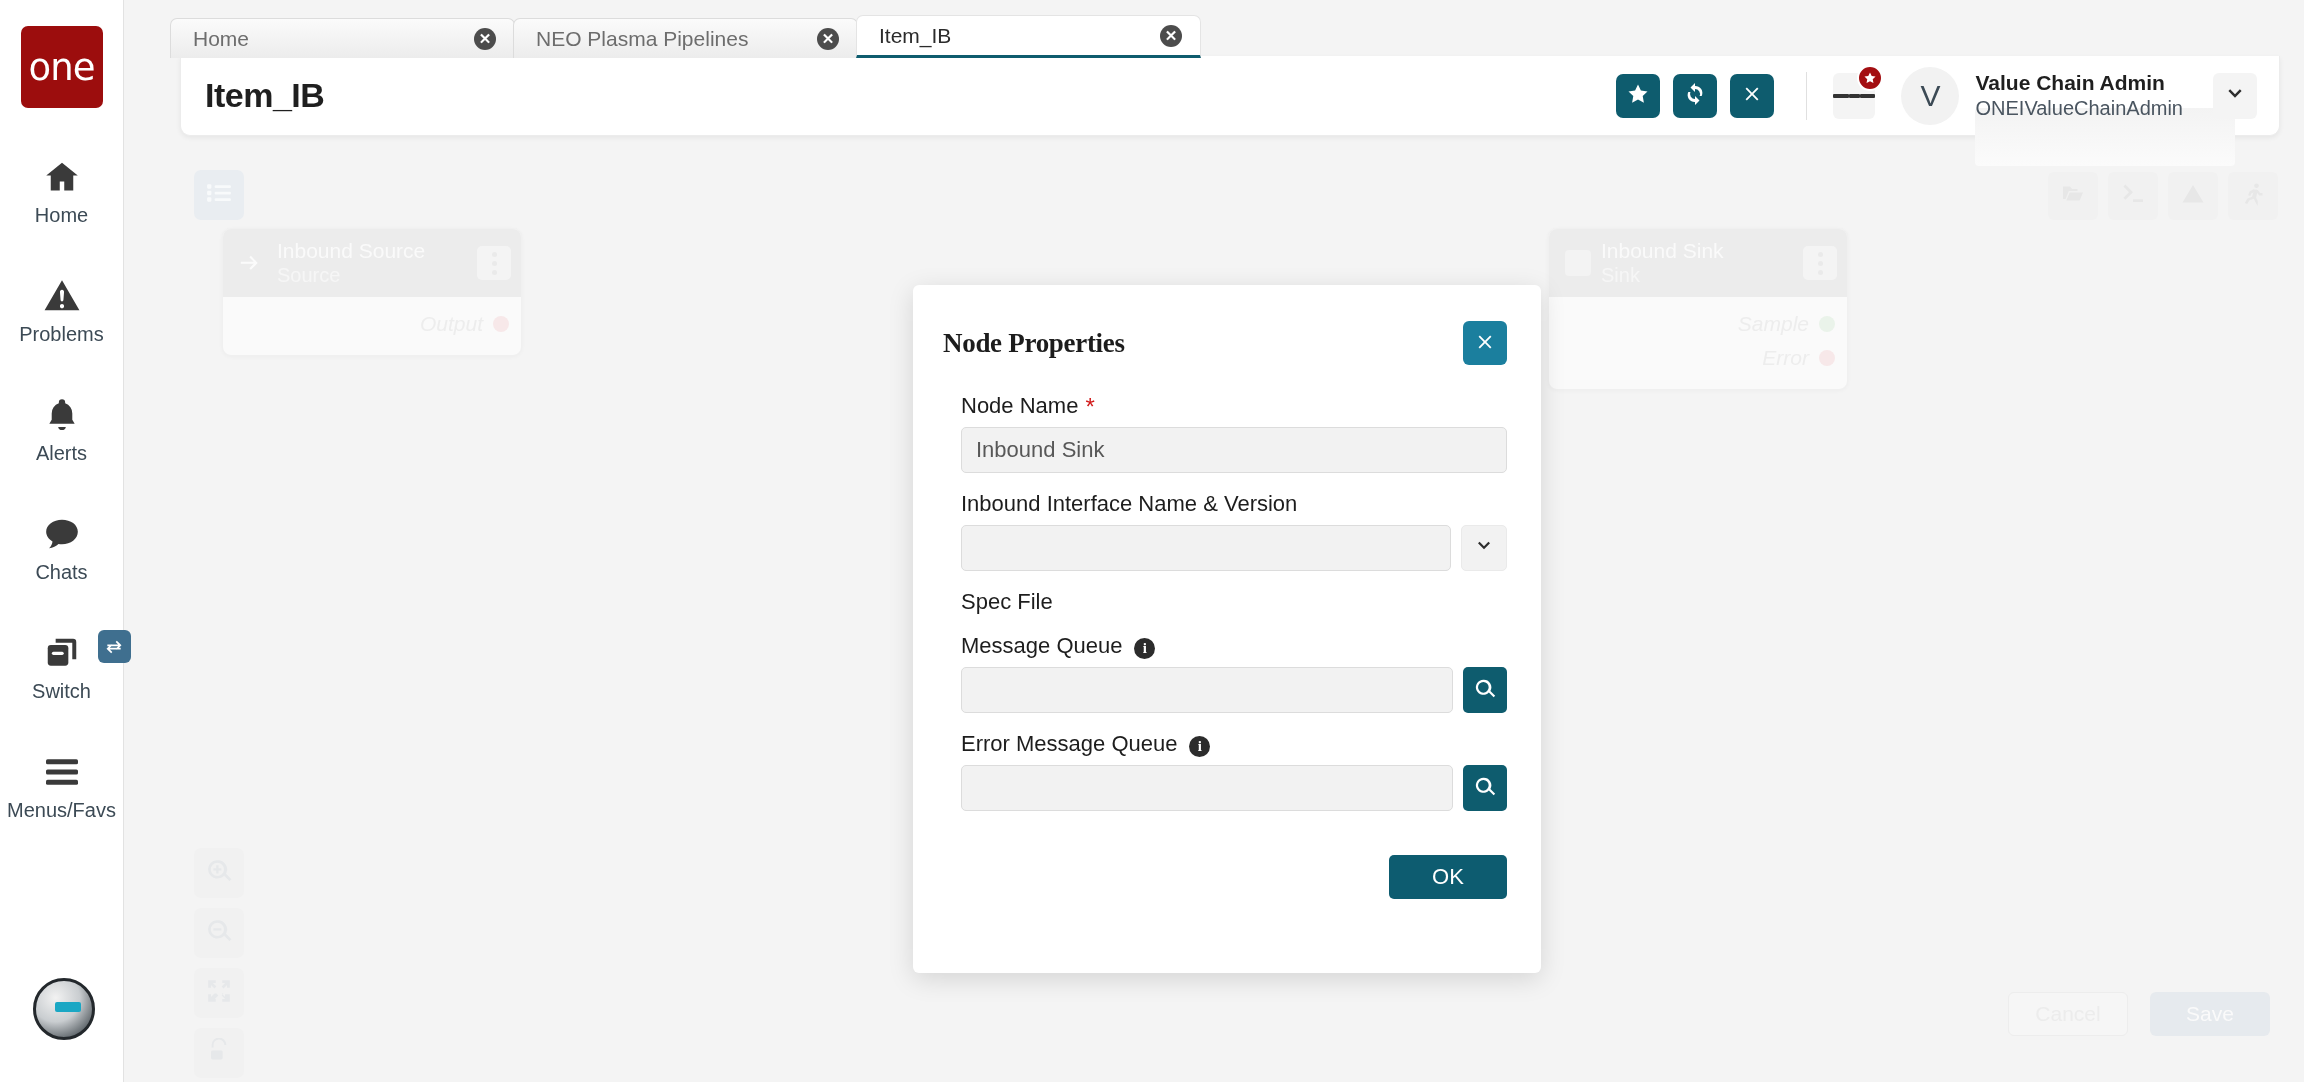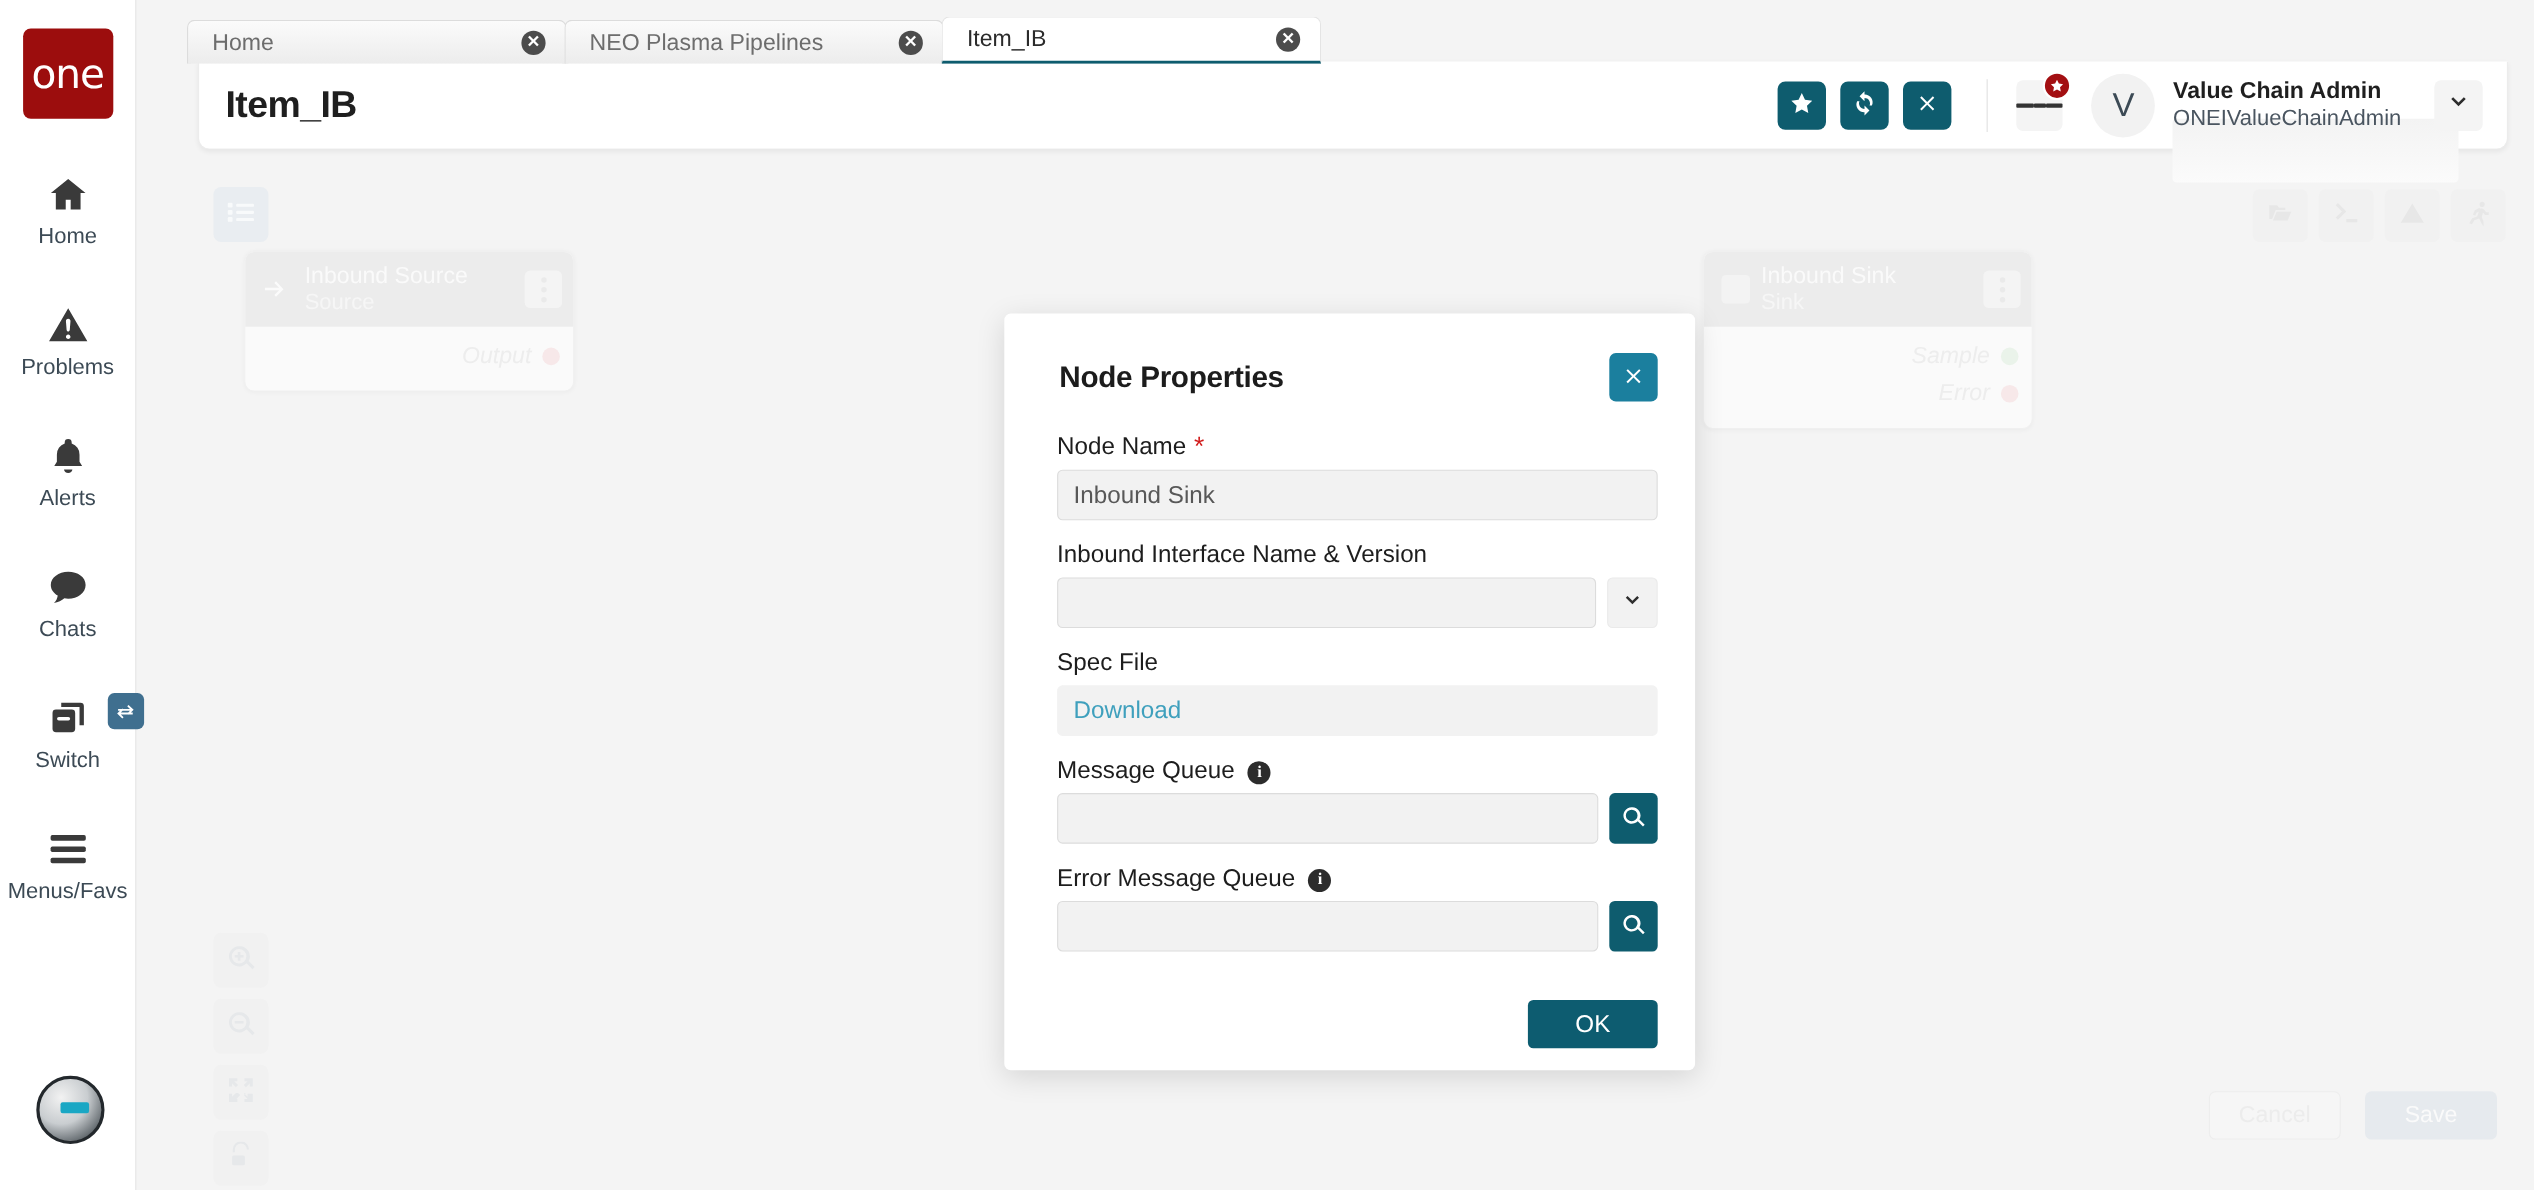--- a/index.html
+++ b/index.html
@@ -215,21 +215,21 @@
 
   
   .modal {
     position: absolute; left: 913px; top: 285px;
     width: 628px; height: 688px;
     background: #fff; border-radius: 6px;
     box-shadow: 0 6px 26px rgba(0,0,0,.13);
     z-index: 60;
   }
   .modal-head {
-    display: flex; align-items: center; padding: 36px 34px 0 50px;
+    display: flex; align-items: center; padding: 36px 34px 0 30px; font-family: Liberation Serif, serif;
   }
   .modal-title { font-size: 27px; font-weight: bold; color: #1c1c1c; flex: 1; letter-spacing: -.3px; }
   .modal-close {
     width: 44px; height: 44px; border-radius: 6px; background: #1b7f9e;
     display: flex; align-items: center; justify-content: center; cursor: pointer; border: none;
   }
   .modal-close svg { fill: #fff; }
   .modal-body { padding: 28px 34px 0 48px; }
   .field { margin-bottom: 18px; }
   .field-label {
@@ -587,23 +587,20 @@
                 </svg>
             </span>
           </div>
         </div>
       </div>
 
       <div class="field">
         <div class="field-label">
           <span>Spec File</span>
         </div>
-        <div class="input readonly">
-          <span class="dl-link">Download</span>
-        </div>
       </div>
 
       <div class="field">
         <div class="field-label">
           <span>Message Queue</span>
           <span class="info-ico">i</span>
         </div>
         <div class="input-row">
           <div class="input" placeholder=""></div>
           <button class="search-btn">

